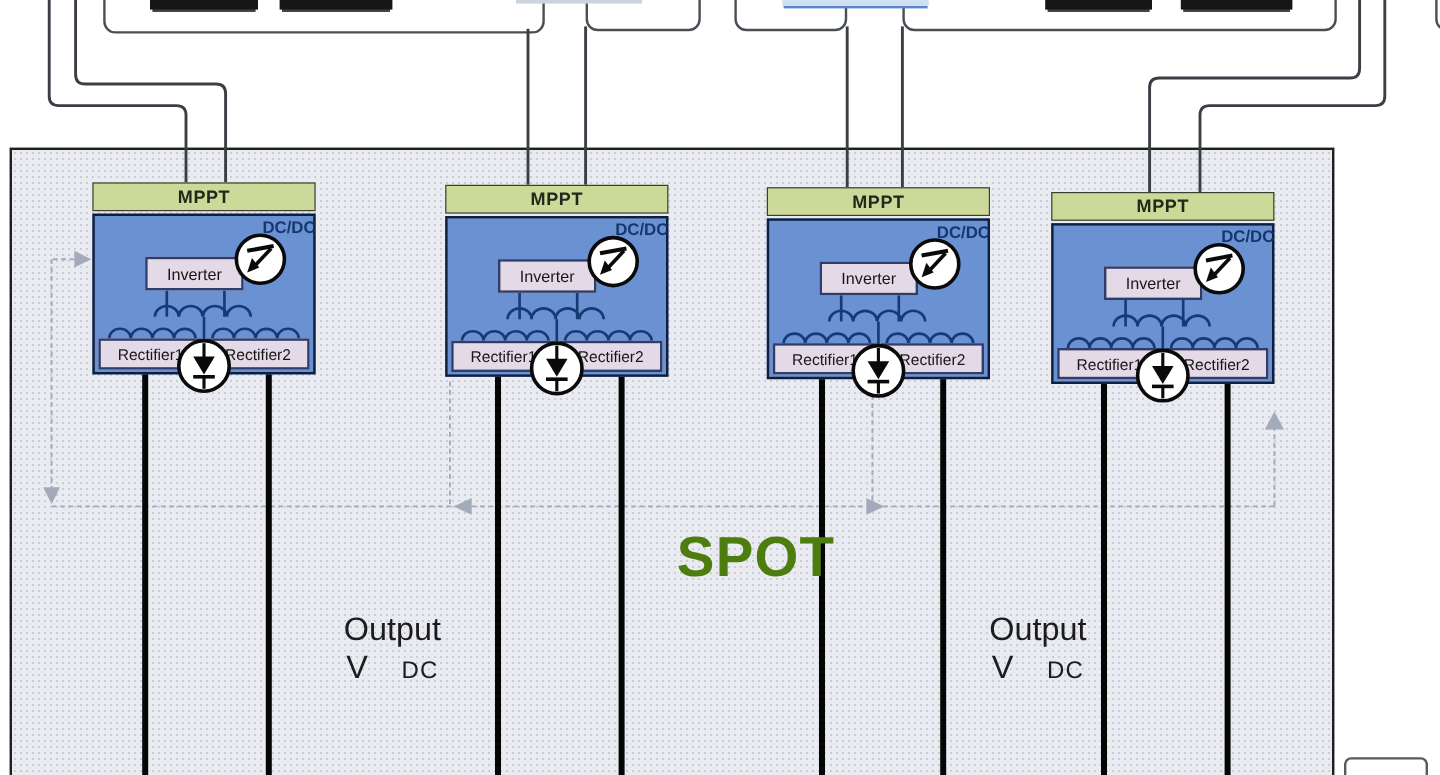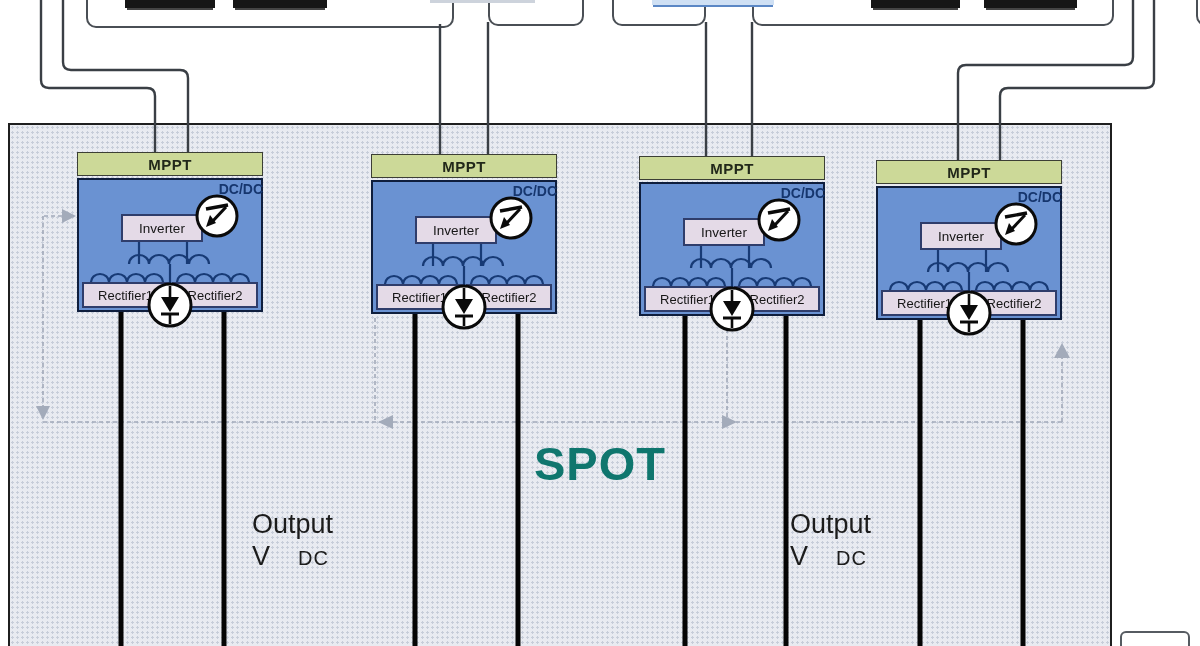--- a/index.html
+++ b/index.html
@@ -30,23 +30,23 @@
   .bluebox{position:absolute;left:0;top:26px;width:186px;height:134px;background:var(--module_fill);
         border:2.5px solid var(--module_border);box-sizing:border-box;}
   .dcdc{position:absolute;left:0;top:29px;width:186px;text-align:right;font-size:14px;font-weight:700;color:#16366e;}
   .chip{position:absolute;background:var(--chip_fill);border:2px solid var(--chip_border);box-sizing:border-box;
         display:flex;align-items:center;justify-content:center;font-size:13.5px;color:#161616;}
   .inverter{left:44px;top:62px;width:82px;height:28px;}
   .rect1{left:5px;top:130px;width:87px;height:26px;font-size:13px;}
   .rect2{left:95px;top:130px;width:86px;height:26px;font-size:13px;}
   .modsvg{position:absolute;left:0;top:0;width:186px;height:186px;overflow:visible;}
   
-  .spot-title{position:absolute;left:505px;top:436px;width:190px;text-align:center;
-        font-size:47px;font-weight:800;color:#0f766e;letter-spacing:1px;}
-  .outlabel{position:absolute;width:150px;color:#1c1c1c;font-size:27px;line-height:32px;}
+  .spot-title{position:absolute;left:535px;top:436px;width:190px;text-align:center;
+        font-size:47px;font-weight:800;color:#4d7c0f;letter-spacing:1px;}
+  .outlabel{position:absolute;width:150px;text-align:center;color:#1c1c1c;font-size:27px;line-height:32px;}
   .outlabel .vdc-main{font-size:27px;}
   .outlabel .vdc-sub{font-size:20px;letter-spacing:1px;margin-left:28px;}
   
   .br-box{position:absolute;left:1120px;top:631px;width:66px;height:40px;background:#fff;
         border:2.4px solid #565b61;border-radius:6px;}
 </style>
 </head>
 <body>
 
 <div class="pv-box" style="left:86px;top:-34px;width:364px;height:58px;"></div>

